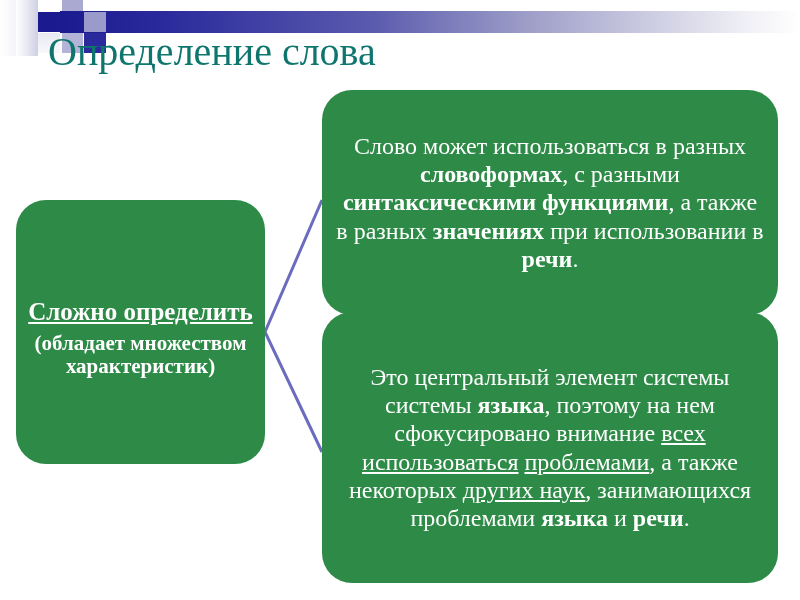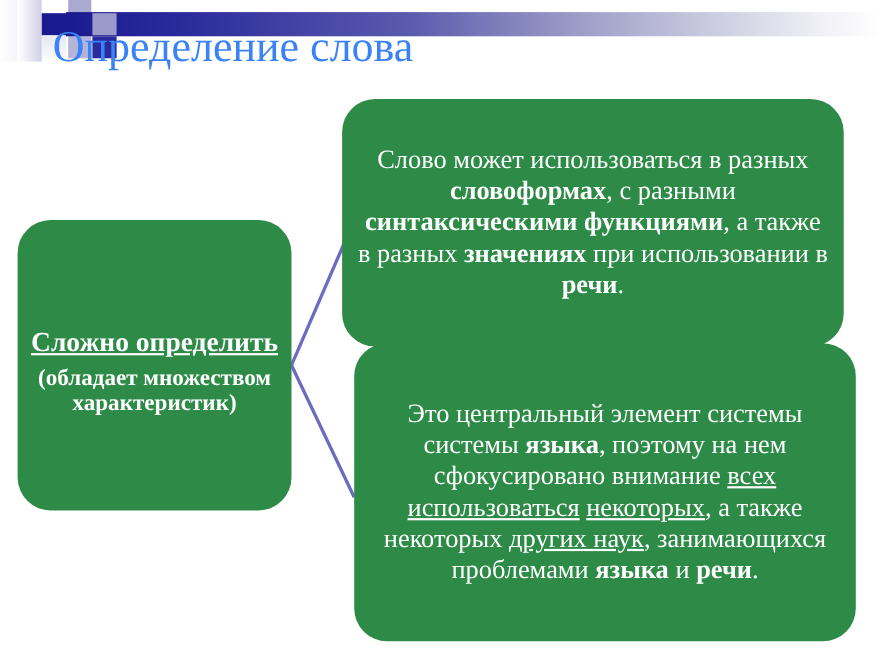--- a/index.html
+++ b/index.html
@@ -50,26 +50,26 @@
   .sq-h { left: 0px;   top: 0px;   width: 16px; height: 56px;
           background: linear-gradient(to right,#ffffff 0%,#f4f4f9 100%); }
   .sq-i { left: 38px;  top: 0px;   width: 22px; height: 12px; background:#ffffff; }
   .sq-j { left: 38px;  top: 33px;  width: 22px; height: 20px;
           background: linear-gradient(to bottom,#e8e8f3 0%,#f8f8fb 100%); }
 
   
   .title {
     position: absolute;
     left: 48px;
-    top: 21px;
+    top: 31px;
     width: 700px;
     font-family: "Liberation Serif", "DejaVu Serif", serif;
     font-size: 40px;
     line-height: 1.06;
-    color: #3b82f6;
+    color: #0f766e;
     letter-spacing: 0px;
     white-space: nowrap;
   }
 
   
   .connector {
     position: absolute;
     left: 0;
     top: 0;
     width: 800px;
@@ -106,21 +106,21 @@
     margin: 12px 0 6px 0;
   }
   #box-left .body {
     font-weight: bold;
     font-size: 21px;
     line-height: 1.1;
     margin: 0;
   }
 
   #box-top {
-    left: 311px;
+    left: 322px;
     top: 90px;
     width: 456px;
     height: 225px;
     padding: 6px 14px;
     font-size: 24px;
     line-height: 1.17;
   }
 
   #box-bottom {
     left: 322px;
@@ -164,16 +164,16 @@
   <div class="gbox" id="box-left">
     <p class="lead">Сложно определить</p>
     <p class="body">(обладает множеством характеристик)</p>
   </div>
 
   <div class="gbox" id="box-top">
     <p><span>Слово может использоваться в разных </span><b>словоформах</b><span>, с разными </span><b>синтаксическими функциями</b><span>, а также в разных </span><b>значениях</b><span> при использовании в </span><b>речи</b><span>.</span></p>
   </div>
 
   <div class="gbox" id="box-bottom">
-    <p><span>Это центральный элемент системы системы </span><b>языка</b><span>, поэтому на нем сфокусировано внимание </span><u>всех</u><span> </span><u>использоваться</u><span> </span><u>некоторых</u><span>, а также некоторых </span><u>других наук</u><span>, занимающихся проблемами </span><b>языка</b><span> и </span><b>речи</b><span>.</span></p>
+    <p><span>Это центральный элемент системы системы </span><b>языка</b><span>, поэтому на нем сфокусировано внимание </span><u>всех</u><span> </span><u>использоваться</u><span> </span><u>проблемами</u><span>, а также некоторых </span><u>других наук</u><span>, занимающихся проблемами </span><b>языка</b><span> и </span><b>речи</b><span>.</span></p>
   </div>
 
 </div>
 
 </body></html>

